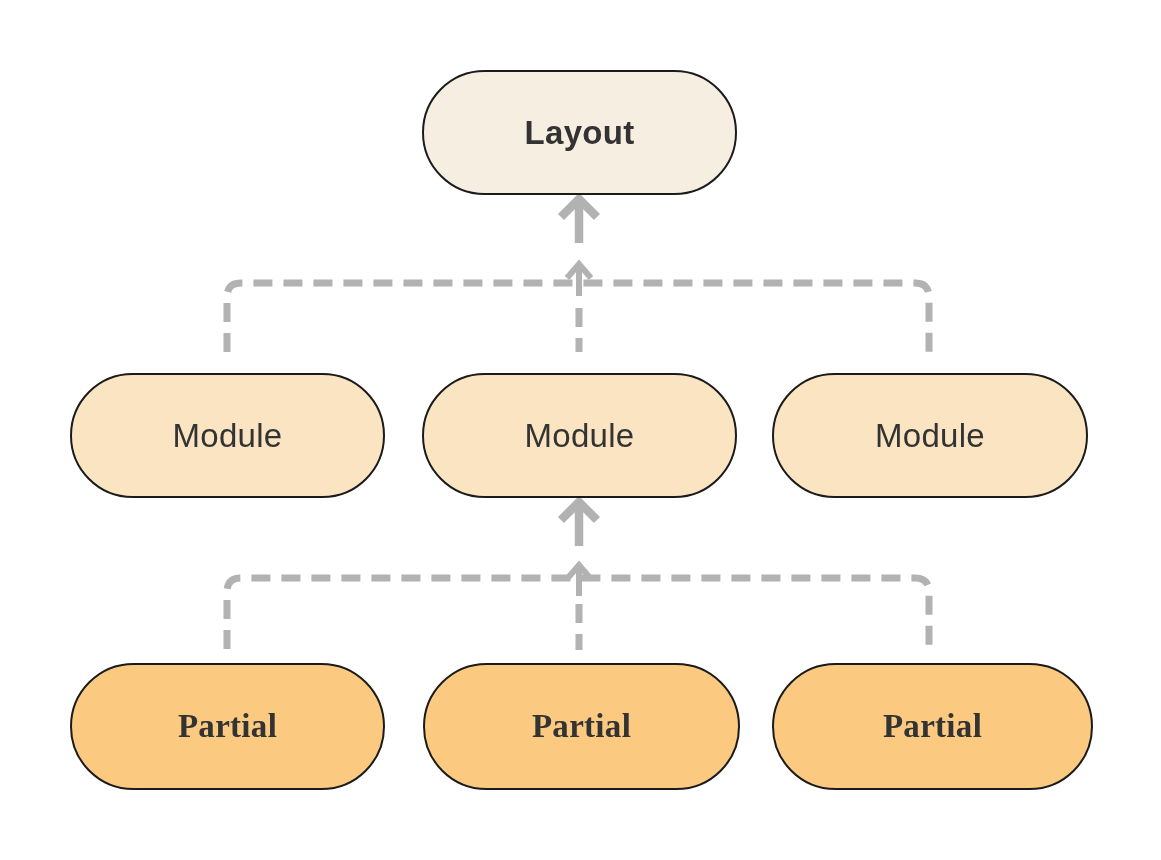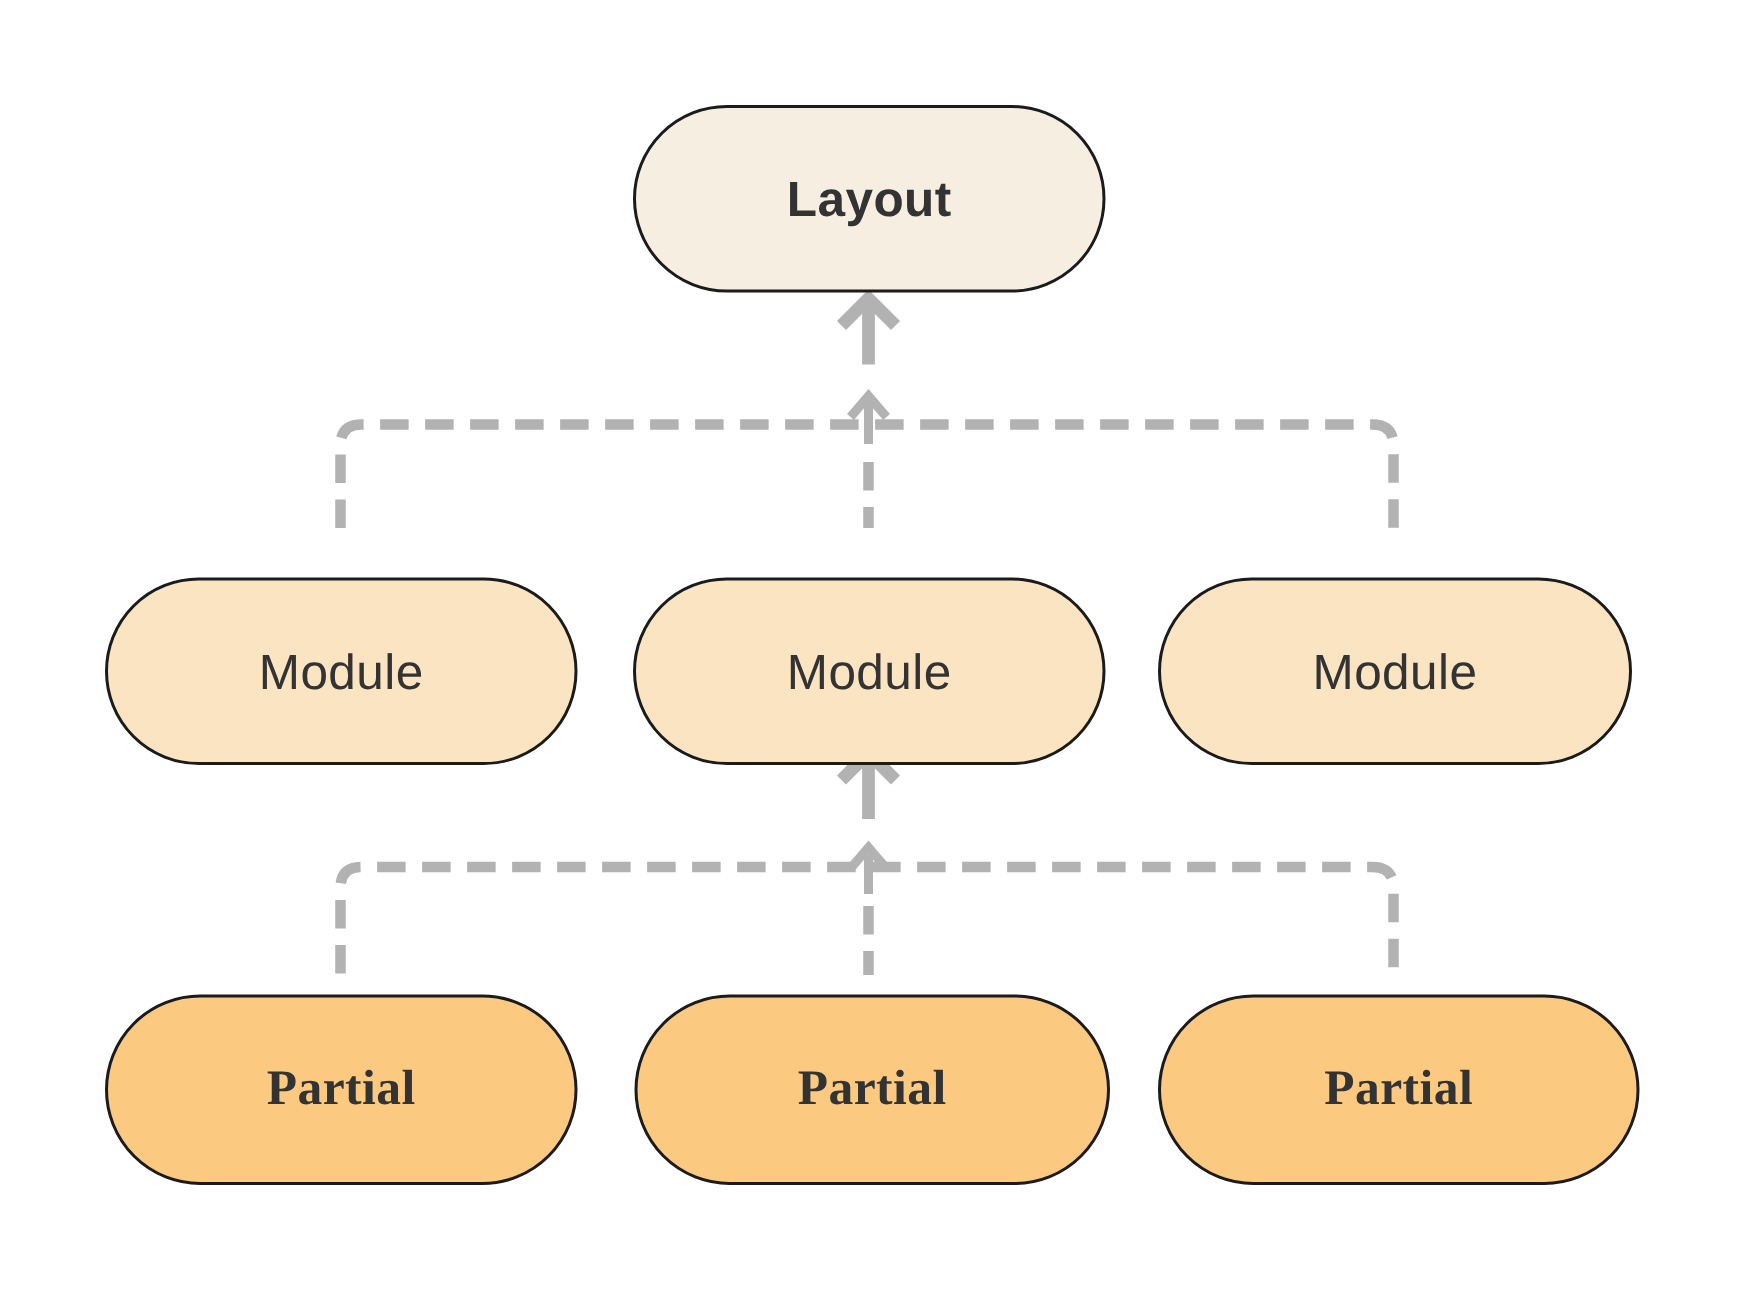--- a/index.html
+++ b/index.html
@@ -53,21 +53,21 @@
     display: flex;
     align-items: center;
     justify-content: center;
     border: 2.5px solid var(--node-border);
     border-radius: 64px;
     font-size: 33px;
     color: var(--node-text);
     letter-spacing: 0.3px;
   }
   .node-layout  { background: var(--layout-fill);  font-weight: 700; }
-  .node-module  { background: var(--module-fill);  font-weight: 400; margin-top: 12px; }
+  .node-module  { background: var(--module-fill);  font-weight: 400; }
   .node-partial { background: var(--partial-fill); font-weight: 700; font-family: Liberation Serif, serif; }
 </style>
 </head>
 <body>
 
 <div class="canvas">
 
   <svg class="connectors" viewBox="0 0 1161 860" xmlns="http://www.w3.org/2000/svg" aria-hidden="true">
 
     <g>

